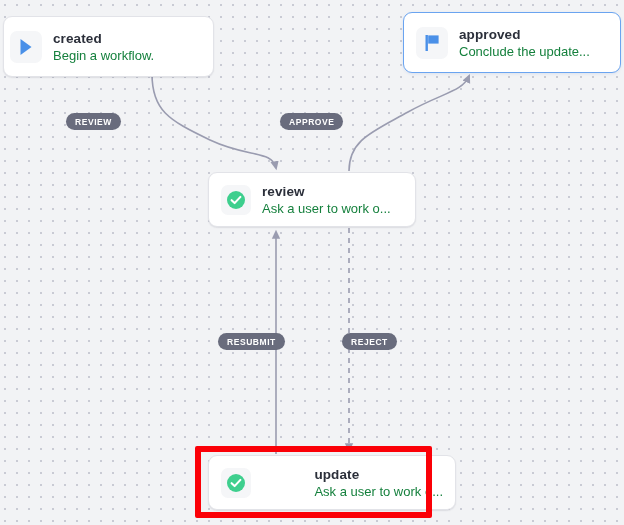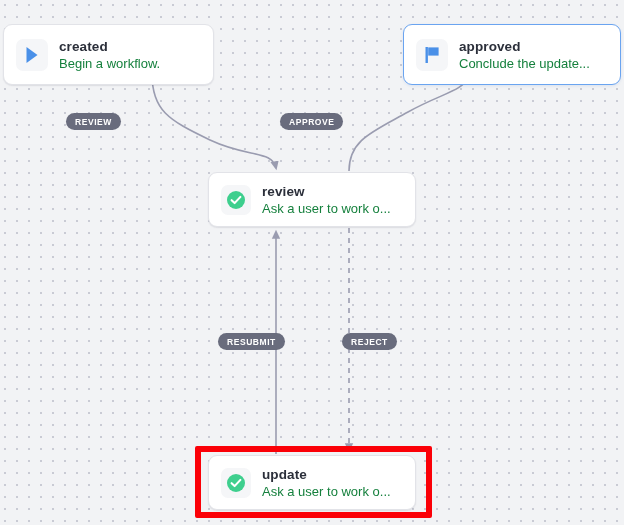--- a/index.html
+++ b/index.html
@@ -69,24 +69,24 @@
   }
   .node-sub {
     font-size: 13px;
     color: #15803d;
     line-height: 17px;
     white-space: nowrap;
     overflow: hidden;
   }
 
   
-  #node-created  { left: 3px;   top: 24px;  width: 211px; height: 61px; }
-  #node-approved { left: 403px; top: 12px;  width: 218px; height: 61px; margin-top: 12px; }
+  #node-created  { left: 3px;   top: 16px;  width: 211px; height: 61px; padding-left: 6px; }
+  #node-approved { left: 403px; top: 12px;  width: 218px; height: 61px; }
   #node-review   { left: 208px; top: 172px; width: 208px; height: 55px; }
-  #node-update   { left: 208px; top: 455px; width: 208px; height: 55px; }
+  #node-update   { left: 208px; top: 455px; width: 248px; height: 55px; justify-content: space-between; }
   #node-review .node-icon, #node-update .node-icon { width: 30px; height: 30px; }
 
   
   .edge-label {
     position: absolute;
     display: flex;
     align-items: center;
     justify-content: center;
     height: 17px;
     padding: 0 9px;

